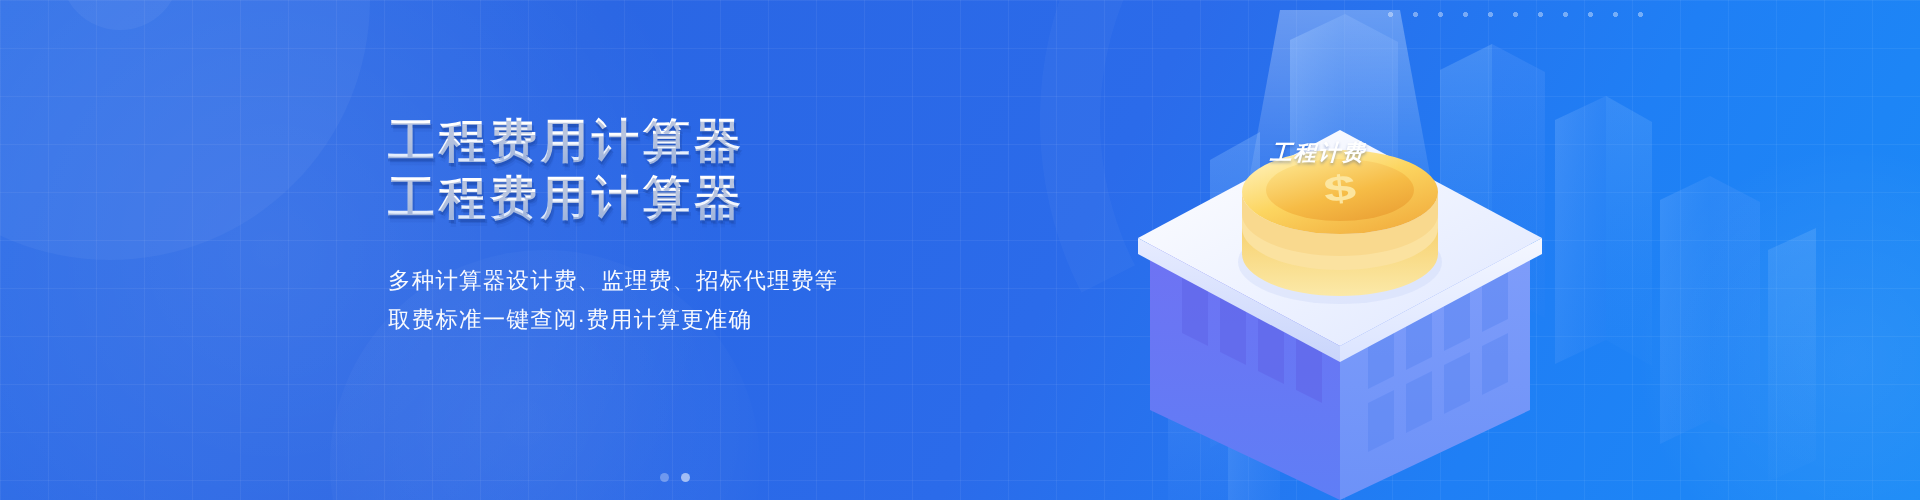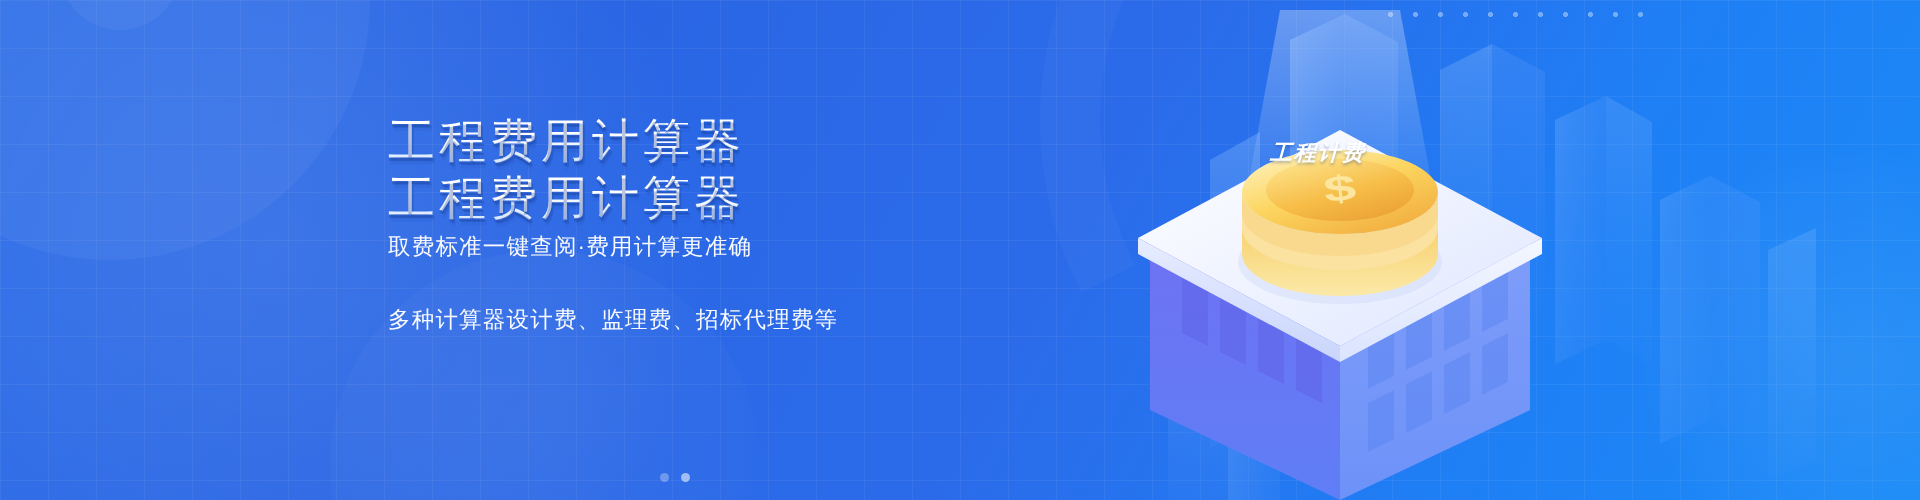--- a/index.html
+++ b/index.html
@@ -68,21 +68,21 @@
   
   .skyline{ position:absolute; right:0; bottom:0; width:780px; height:500px; }
 
   
   .copy{
     position:absolute; left:388px; top:112px;
     width:560px;
   }
   .headline{
     font-size:47px;
-    font-weight:normal;
+    font-weight:bold;
     letter-spacing:4px;
     line-height:1.22;
     color:#ffffff;
     background:linear-gradient(180deg,#ffffff 42%,#cfe0fb 100%);
     -webkit-background-clip:text;
     background-clip:text;
     -webkit-text-fill-color:transparent;
     text-shadow:0 3px 0 rgba(22,62,150,.30);
     white-space:nowrap;
   }
@@ -175,22 +175,22 @@
     <g>
       <polygon points="520,200 570,176 570,420 520,444" fill="url(#twrB)" opacity=".45"></polygon>
       <polygon points="570,176 620,202 620,446 570,420" fill="url(#twrA)" opacity=".35"></polygon>
       <polygon points="628,250 676,228 676,460 628,482" fill="url(#twrC)" opacity=".4"></polygon>
     </g>
   </svg>
 
   <div class="copy">
     <div class="headline shadowed">工程费用计算器</div>
     <div class="headline shadowed">工程费用计算器</div>
+    <div class="sub">多种计算器设计费、监理费、招标代理费等</div>
     <div class="sub" style="margin-top:0">取费标准一键查阅·费用计算更准确</div>
-    <div class="sub">多种计算器设计费、监理费、招标代理费等</div>
   </div>
 
   <div class="dots">
     <span class="dot"></span>
     <span class="dot active"></span>
   </div>
 
   <div class="illus">
     <svg width="520" height="490" viewBox="0 0 520 490">
       <defs>

